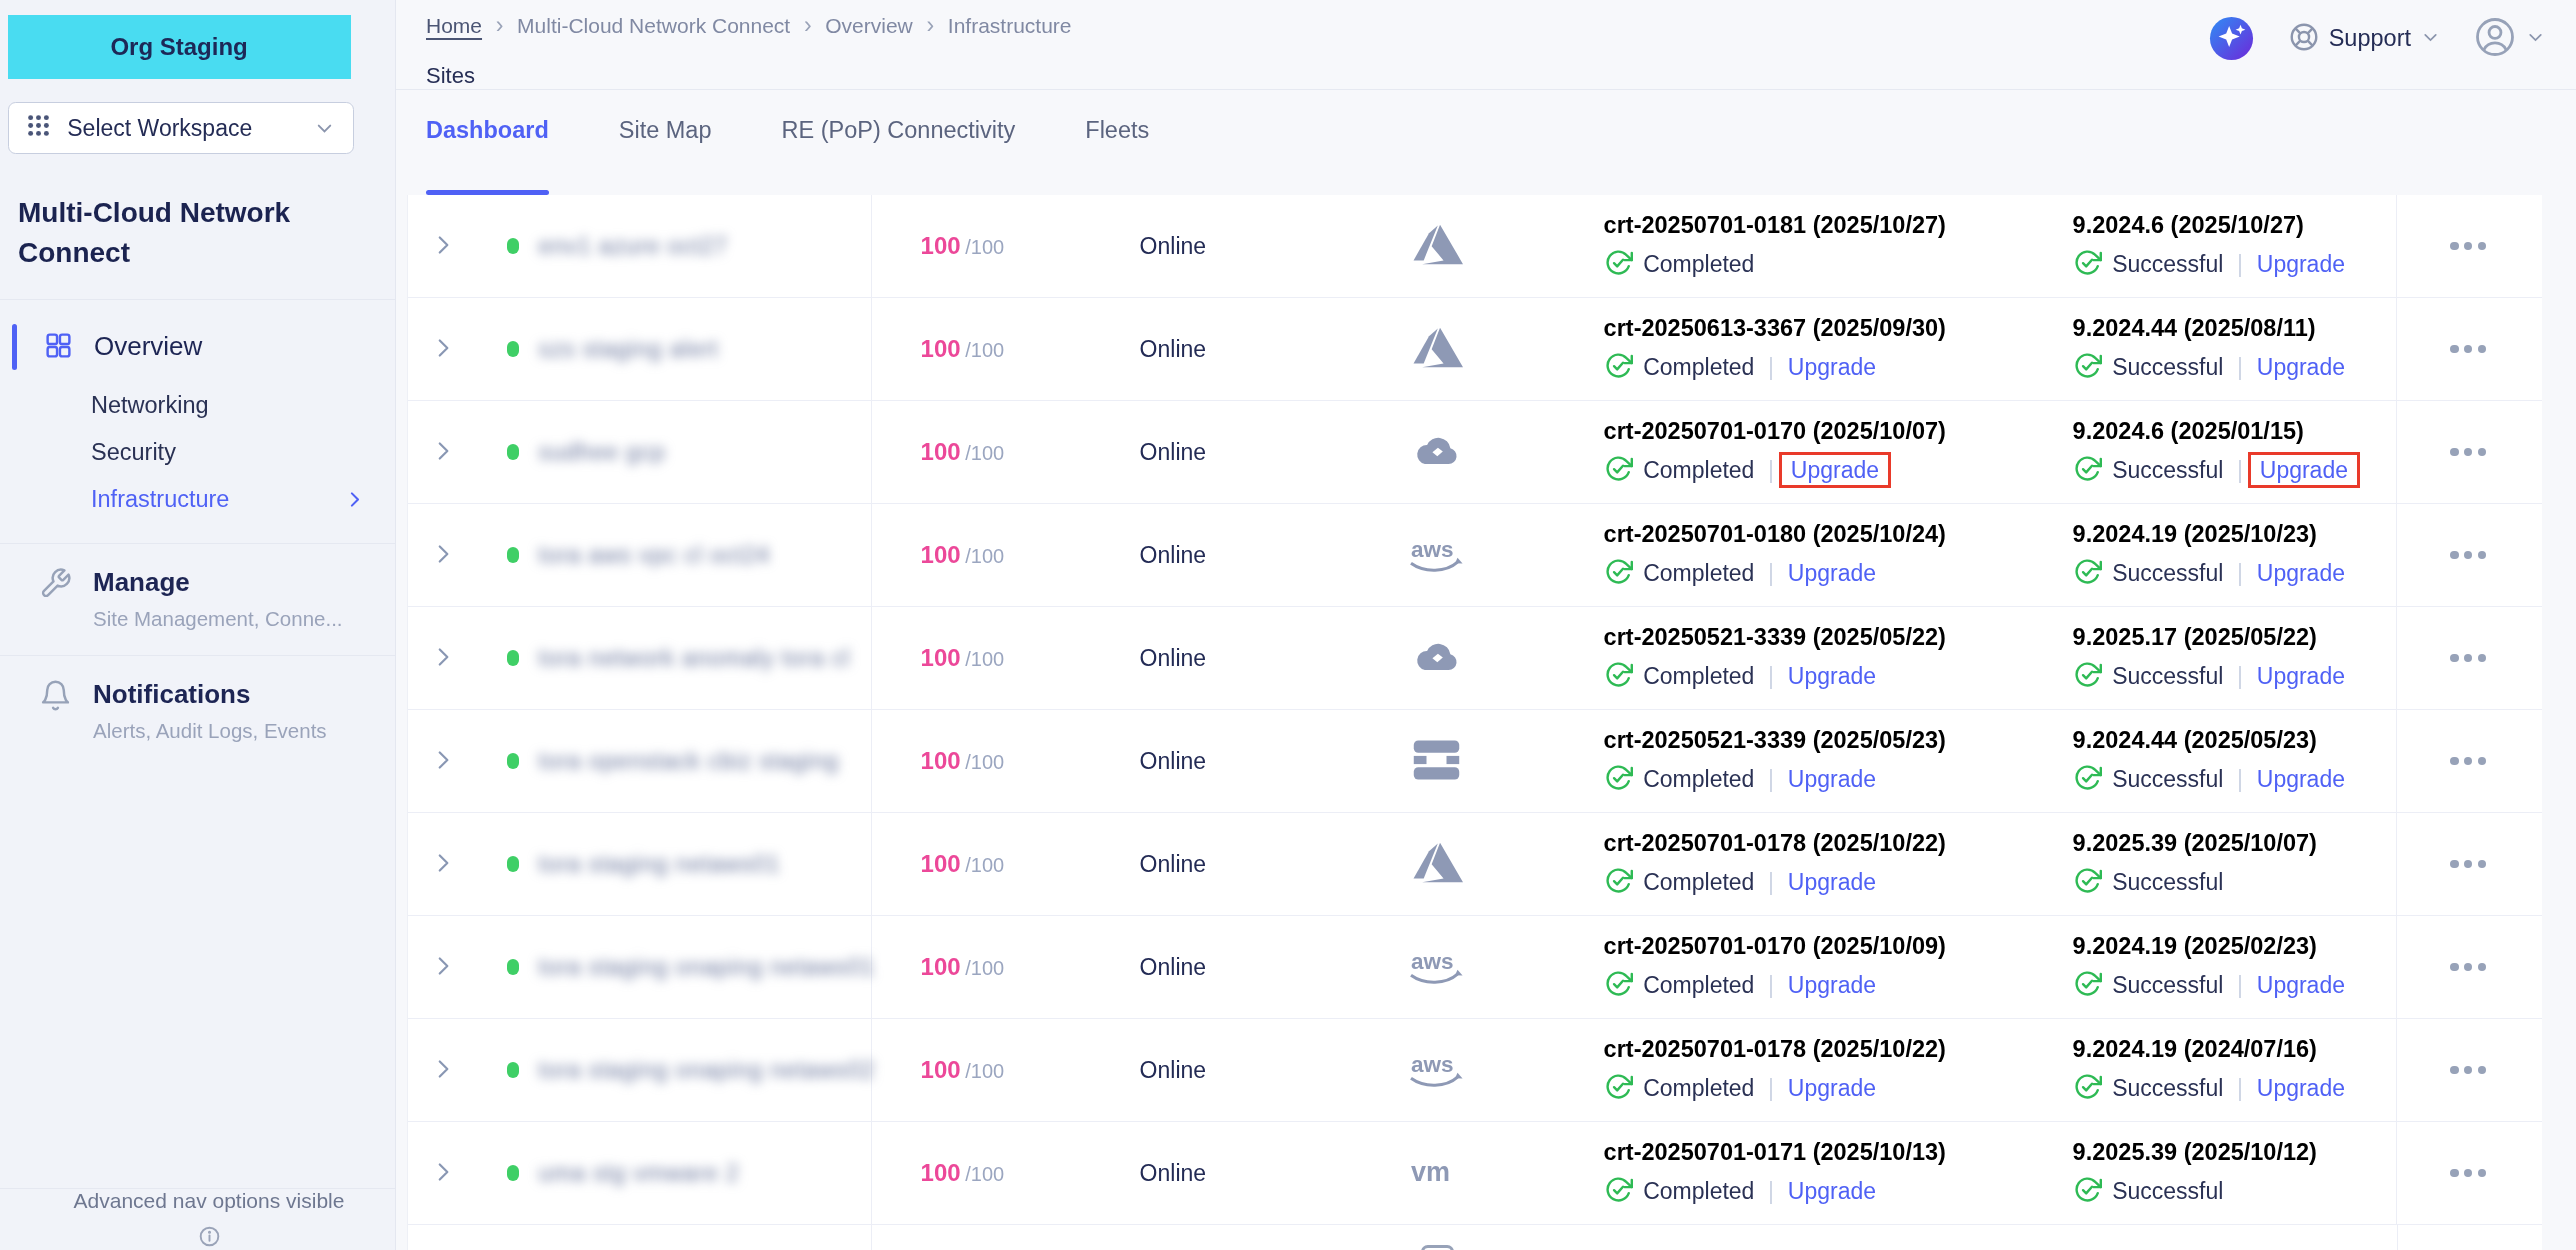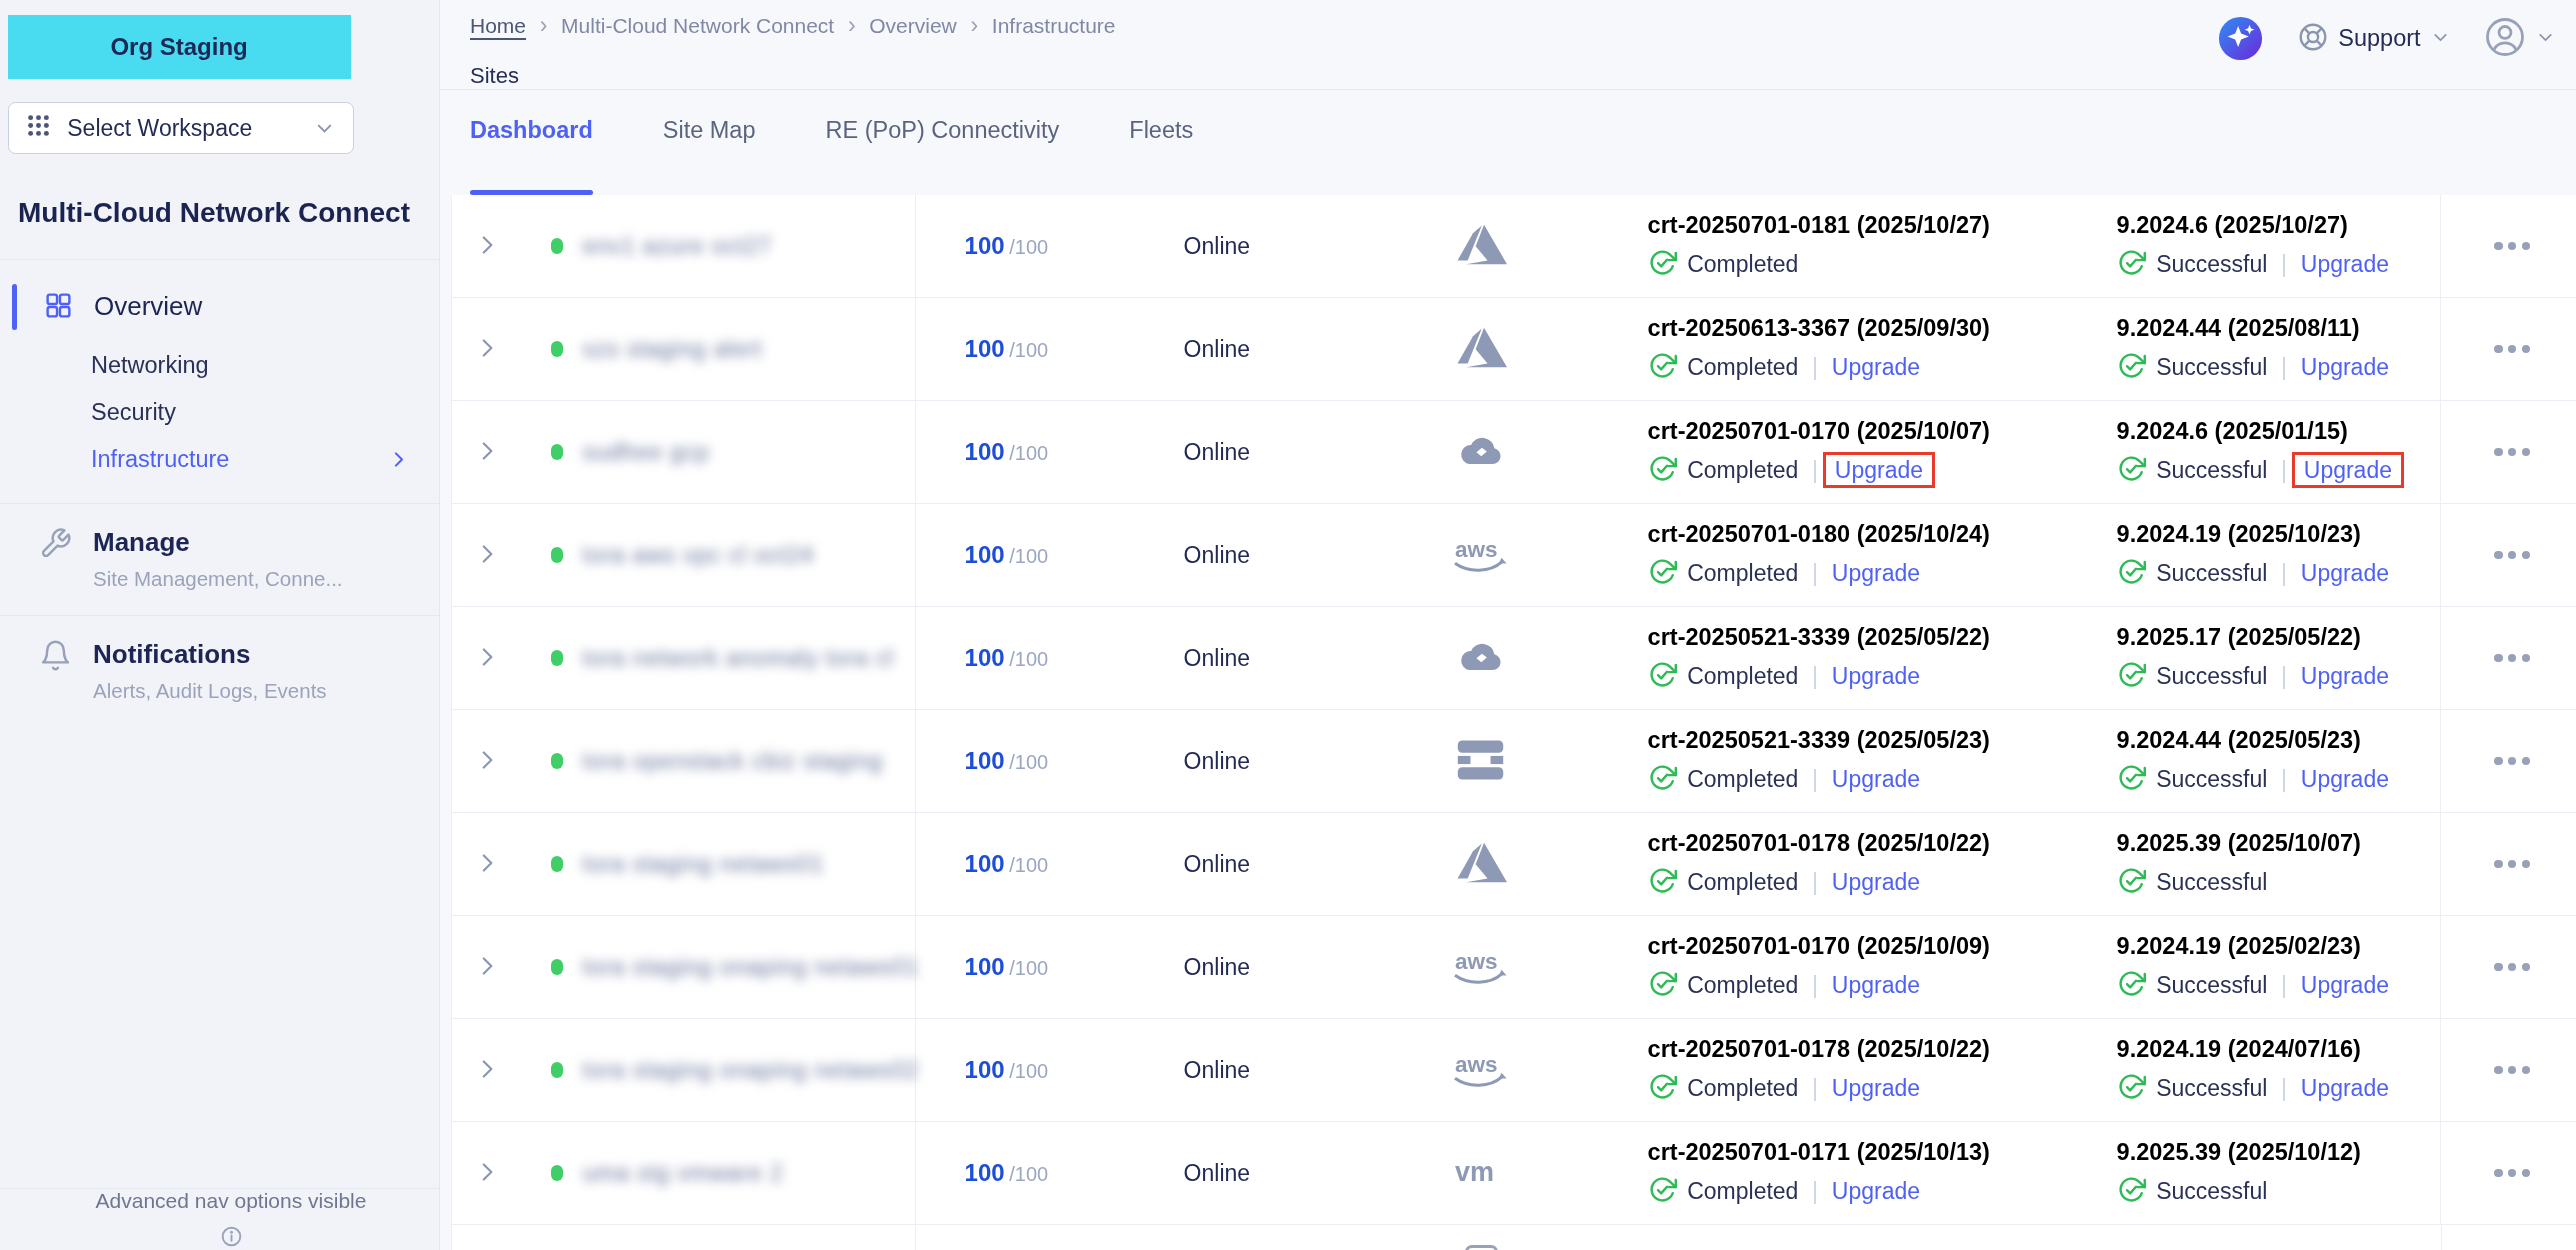--- a/index.html
+++ b/index.html
@@ -1,21 +1,21 @@
 <!DOCTYPE html>
 <html style="font-size:12px"><head>
 <meta charset="utf-8">
 <style>
   * { margin:0; padding:0; box-sizing:border-box; }
   html,body { width:2576px; height:1250px; overflow:hidden;
     font-family:"Liberation Sans", sans-serif; background:#f7f8fb; color:#242c55; }
   .app { display:flex; width:100%; height:100%; }
 
   
-  .sidebar { width:440px; height:100%; background:#f1f3f9; border-right:1.5px solid #e4e7f0;
+  .sidebar { width:396px; height:100%; background:#f1f3f9; border-right:1.5px solid #e4e7f0;
     position:relative; flex:none; }
   .org-btn { display:flex; align-items:center; justify-content:center;
     margin:15px 0 0 7.6px; width:343px; height:64px; background:#49dcf1; border:none;
     color:#1d2857; font-size:24px; font-weight:700; font-family:inherit; cursor:pointer; }
   .ws-select { display:flex; align-items:center; gap:15px; margin:23px 0 0 7.6px;
     width:346px; height:52px; background:#fff; border:1.5px solid #c7cedf; border-radius:7.6px;
     padding:0 16.7px; font-size:23px; color:#242c55; cursor:pointer; }
   .ws-select .chev { margin-left:auto; display:flex; }
   .product-title { margin:39px 23px 0 18px; font-size:28px; font-weight:700;
     color:#1b2350; line-height:1.42; }
@@ -58,21 +58,21 @@
   
   .m-table { margin-left:10.6px; width:2135px; border-left:1.5px solid #eef0f6; background:#fff; }
   .row { display:grid; grid-template-columns:70px 394px 212px 228px 250px 470px 364px 144px;
     height:103px; border-bottom:1.5px solid #eceef6; background:#fff; align-items:center; }
   .cell { display:flex; align-items:center; }
   .c-expand { justify-content:center; cursor:pointer; }
   .c-name { height:100%; border-right:1.5px solid #eceef6; padding-left:29px; gap:20px; }
   .dot { width:12px; height:16.7px; border-radius:6.8px; background:#3fcf66; flex:none; }
   .blur-name { font-size:23px; color:#66739a; filter:blur(5.3px); letter-spacing:0.8px; white-space:nowrap; cursor:pointer; }
   .c-score { padding-left:49px; align-items:baseline; }
-  .score { font-size:24px; font-weight:700; color:#1d4ed8; }
+  .score { font-size:24px; font-weight:700; color:#ec4899; }
   .score-total { font-size:20px; color:#9ba6c0; margin-left:4.6px; }
   .c-online { padding-left:56px; font-size:23px; color:#232b55; }
   .c-provider { justify-content:center; }
   .c-cert { padding-left:42px; } .c-version { padding-left:41px; }
   .cv { display:flex; flex-direction:column; gap:9px; }
   .cv-label { font-size:23.5px; font-weight:700; color:#000000; }
   .cv-status { display:flex; align-items:center; }
   .status-txt { font-size:23px; color:#2a3154; margin-left:10.6px; }
   .sep { color:#cdd4e4; font-size:23px; margin:0 13.7px; }
   .upg { font-size:23px; font-weight:500; color:#4f61f5; cursor:pointer; text-decoration:none; }

